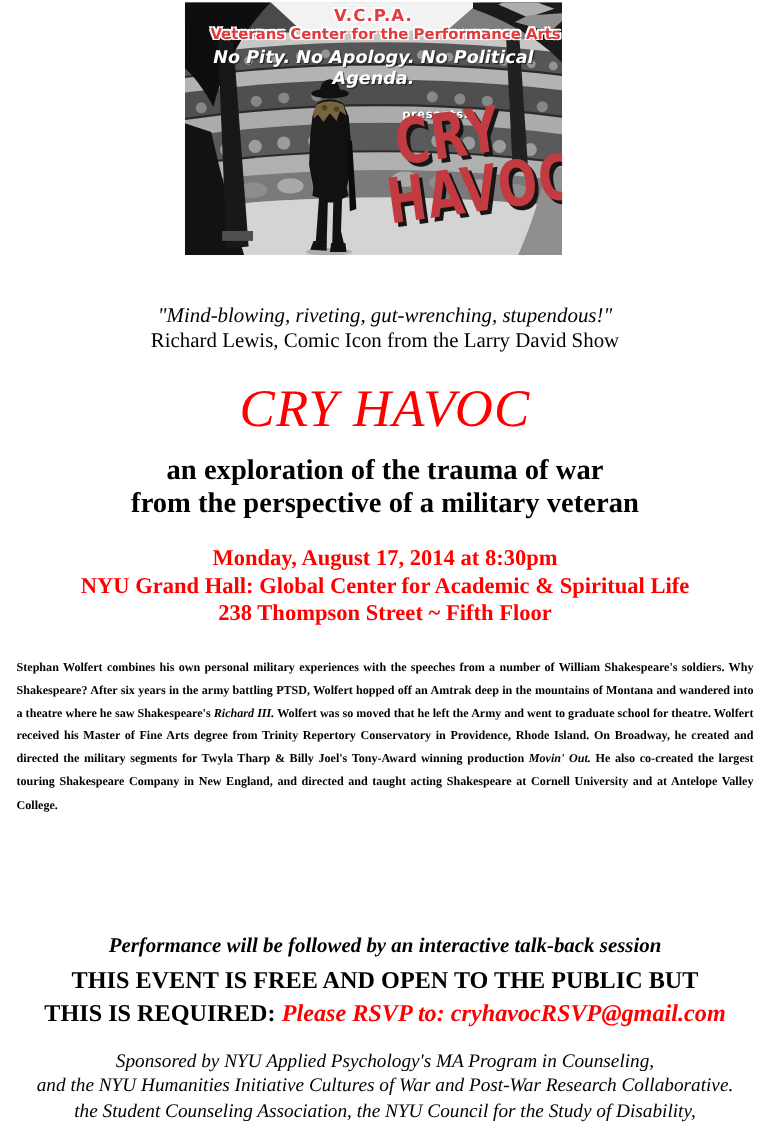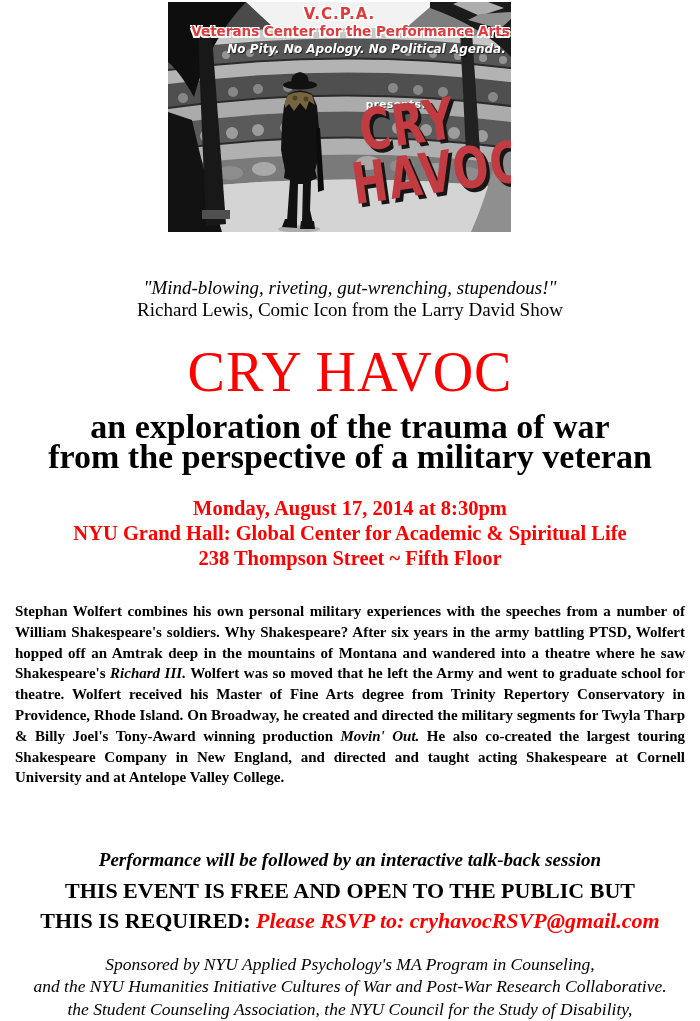--- a/index.html
+++ b/index.html
@@ -18,23 +18,22 @@
   .vcpa-acronym {
     top:3px; font-size:15px; font-weight:bold; color:#e23b3e; letter-spacing:1px;
     text-shadow:-1.5px -1.5px 0 #fff, 1.5px -1.5px 0 #fff, -1.5px 1.5px 0 #fff, 1.5px 1.5px 0 #fff;
   }
   .vcpa-name {
     top:21px; font-size:13.5px; font-weight:bold; color:#e23b3e;
     text-shadow:-1.5px -1.5px 0 #fff, 1.5px -1.5px 0 #fff, -1.5px 1.5px 0 #fff, 1.5px 1.5px 0 #fff;
     margin-left:11px;
   }
   .banner-tagline {
-    top:40px; font-size:12px; font-weight:bold; font-style:italic; color:#ffffff;
+    top:40px; font-size:16px; font-weight:bold; font-style:italic; color:#ffffff;
     text-shadow:1px 1px 1px rgba(0,0,0,.6);
-    padding-left:27px;
   }
   .presents {
     position:absolute; left:183px; top:96px; width:90px; text-align:center;
     font-size:10.5px; font-weight:bold; color:#ffffff; letter-spacing:.5px;
     text-shadow:1px 1px 1px rgba(0,0,0,.7);
   }
   .logo {
     position:absolute; left:150px; top:96px; width:185px;
     transform:rotate(-8deg); transform-origin:center center;
     color:#c23b41; font-weight:bold; text-align:center;
@@ -46,29 +45,29 @@
   }
 
   
   .block { position:absolute; left:0; right:0; text-align:center; color:#000; }
 
   .quote-line1 { font-style:italic; font-size:19px; line-height:22px; }
   .quote-line2 { font-size:19px; line-height:22px; }
   .quote { top:277px; }
 
   .main-title {
-    top:344px; color:#ff0000; font-size:56px; line-height:56px; letter-spacing:1px;
-  }
-  .subtitle { top:412px; font-weight:bold; font-size:34px; line-height:30px; }
+    top:344px; color:#ff0000; font-style:italic; font-size:48px; line-height:56px; letter-spacing:1px;
+  }
+  .subtitle { top:412px; font-weight:bold; font-size:26px; line-height:30px; }
 
   .event-block { top:496px; color:#ff0000; font-weight:bold; font-size:20.5px; line-height:25px; }
 
   .bio {
     position:absolute; top:586px; left:15px; width:670px;
-    font-weight:bold; font-size:15px; line-height:20.8px; text-align:justify; color:#000;
+    font-weight:bold; font-size:11px; line-height:20.8px; text-align:justify; color:#000;
   }
 
   .talkback { top:837px; font-weight:bold; font-style:italic; font-size:19px;margin-top:12px; }
 
   .rsvp { top:876px; font-weight:bold; font-size:22px; line-height:30px; }
   .rsvp-red { color:#ff0000; font-style:italic; }
 
   .sponsors { top:953px; font-style:italic; font-size:17.5px; line-height:22.4px; }
 </style>
 </head>

